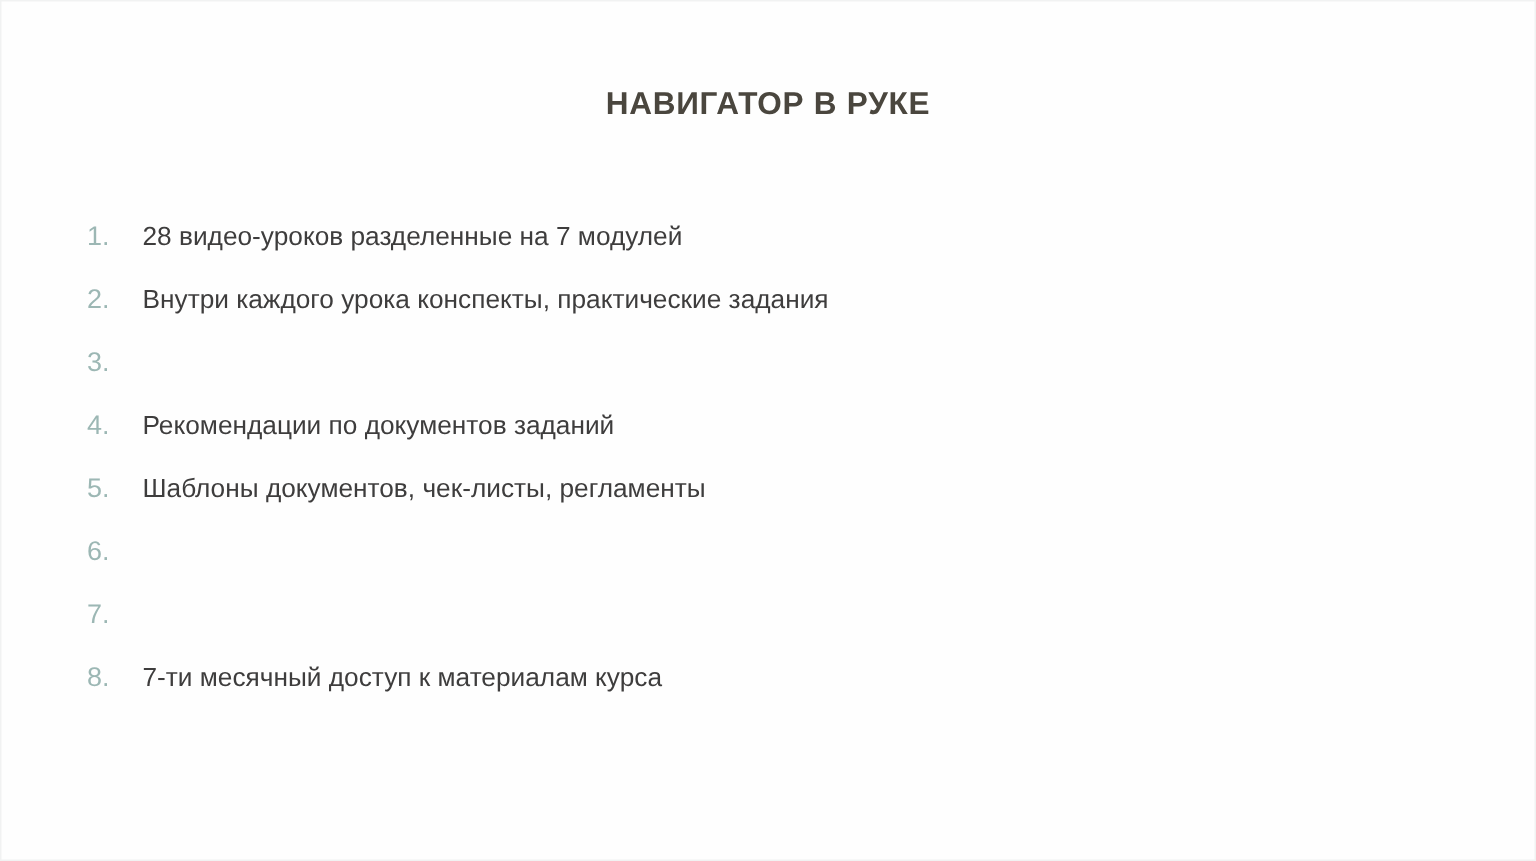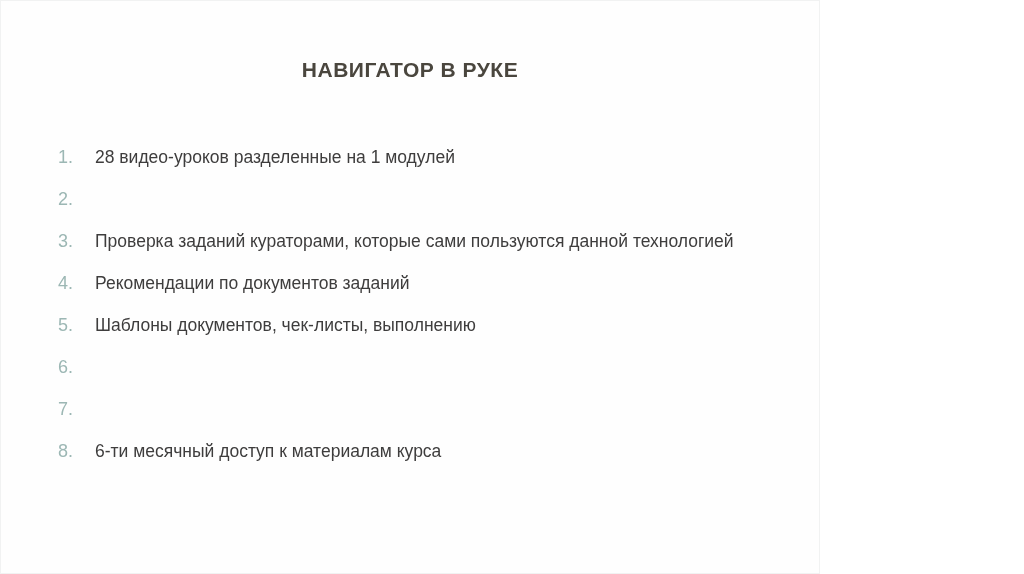--- a/index.html
+++ b/index.html
@@ -2,21 +2,21 @@
 <html><head>
 <meta charset="utf-8">
 <style>
   * { margin: 0; padding: 0; box-sizing: border-box; }
   html, body { width: 1024px; height: 574px; }
   body {
     font-family: "Liberation Sans", "DejaVu Sans", sans-serif;
     background: #ffffff;
   }
   .slide {
-    width: 820px;
+    width: 1024px;
     height: 574px;
     background: #fefefe;
     border: 1px solid #f1f2f2;
     position: relative;
     overflow: hidden;
   }
   .slide-title {
     position: absolute;
     top: 57px;
     left: 0;
@@ -53,41 +53,41 @@
 </style>
 </head>
 <body>
 
 <div class="slide">
   <h1 class="slide-title">НАВИГАТОР В РУКЕ</h1>
 
   <ol class="item-list">
     <li class="list-item">
       <span class="item-number">1.</span>
-      <span class="item-text">28 видео-уроков разделенные на 1 модулей</span>
+      <span class="item-text">28 видео-уроков разделенные на 7 модулей</span>
     </li>
     <li class="list-item">
       <span class="item-number">2.</span>
+      <span class="item-text">Внутри каждого урока конспекты, практические задания</span>
     </li>
     <li class="list-item">
       <span class="item-number">3.</span>
-      <span class="item-text">Проверка заданий кураторами, которые сами пользуются данной технологией</span>
     </li>
     <li class="list-item">
       <span class="item-number">4.</span>
       <span class="item-text">Рекомендации по документов заданий</span>
     </li>
     <li class="list-item">
       <span class="item-number">5.</span>
-      <span class="item-text">Шаблоны документов, чек-листы, выполнению</span>
+      <span class="item-text">Шаблоны документов, чек-листы, регламенты</span>
     </li>
     <li class="list-item">
       <span class="item-number">6.</span>
     </li>
     <li class="list-item">
       <span class="item-number">7.</span>
     </li>
     <li class="list-item">
       <span class="item-number">8.</span>
-      <span class="item-text">6-ти месячный доступ к материалам курса</span>
+      <span class="item-text">7-ти месячный доступ к материалам курса</span>
     </li>
   </ol>
 </div>
 
 </body></html>

